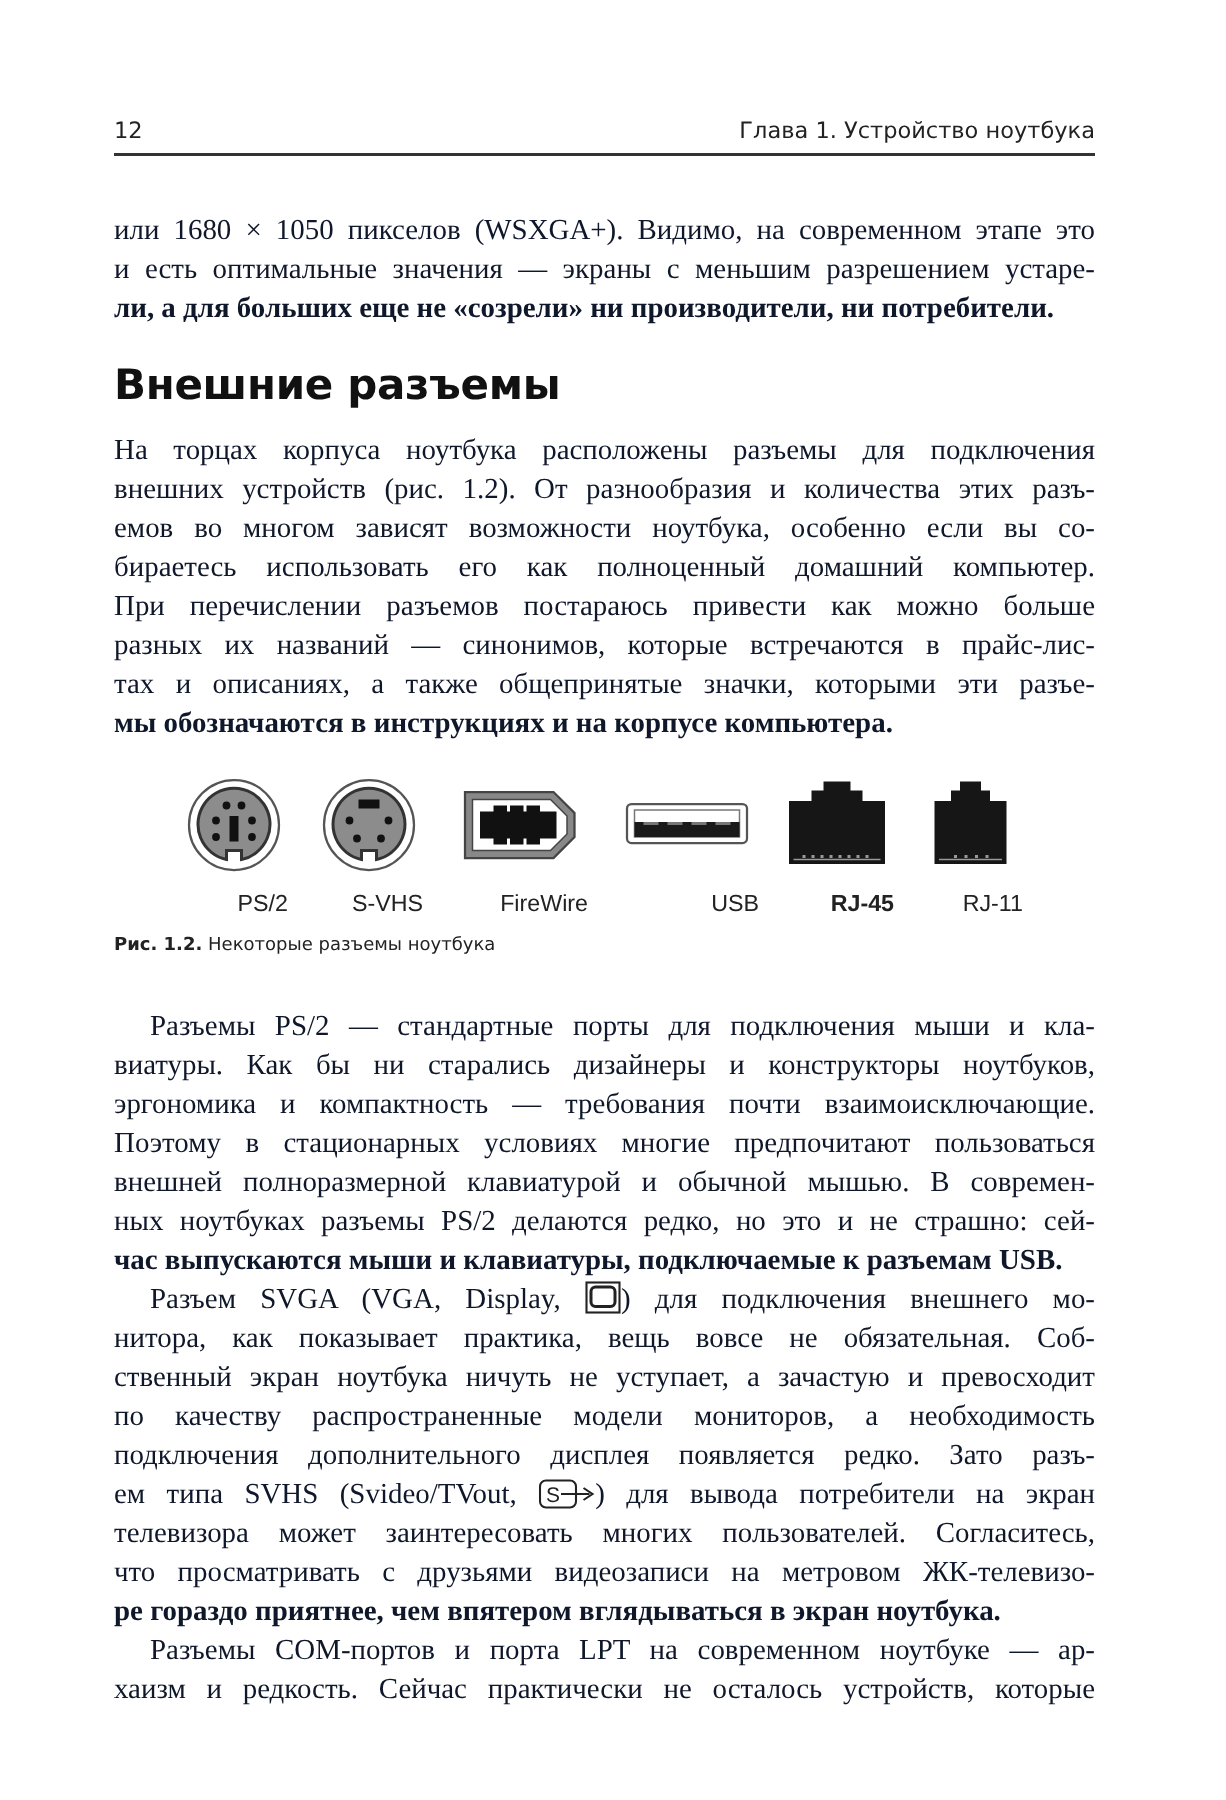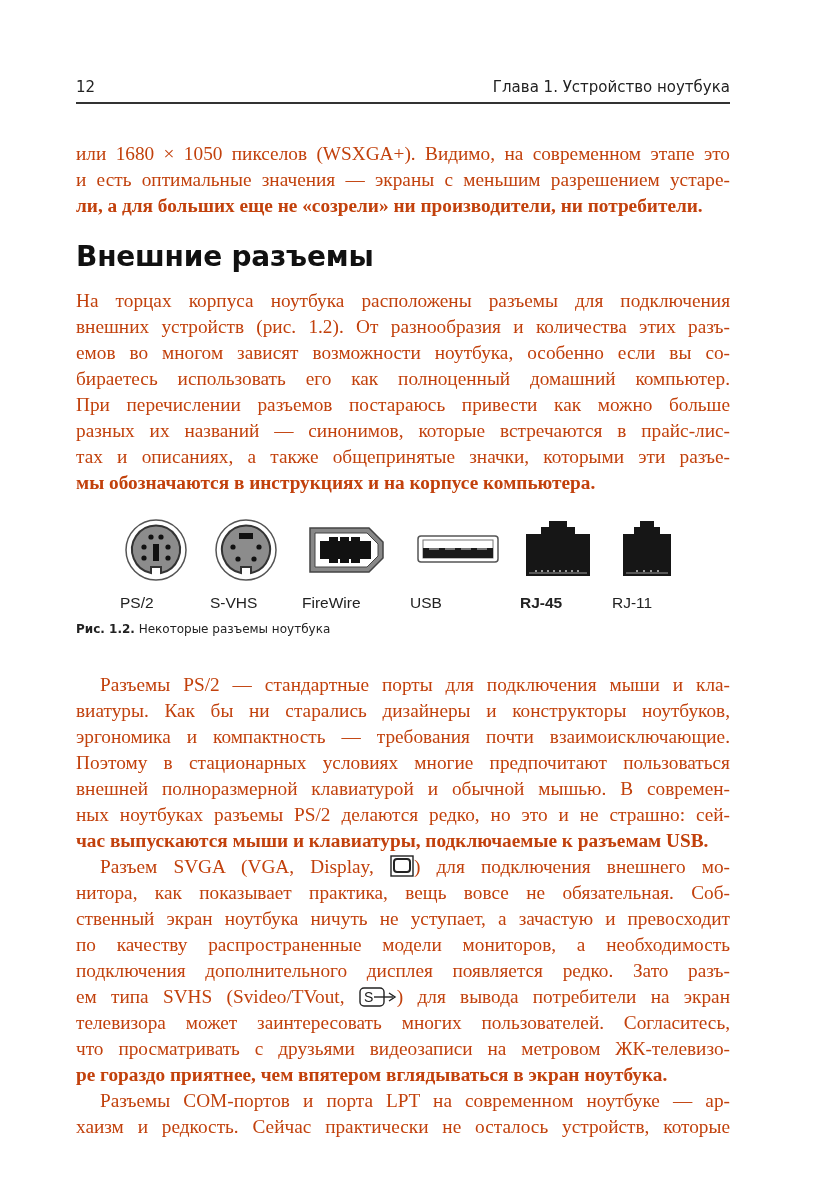--- a/index.html
+++ b/index.html
@@ -4,30 +4,30 @@
 <style>
   html, body { margin: 0; padding: 0; background: #ffffff; }
   body { width: 817px; height: 1200px; position: relative; overflow: hidden; color: #1a1a1a; }
   .page { position: absolute; left: 76px; top: 0; width: 654px; }
   .running-head { position: absolute; top: 78px; left: 0; width: 654px; height: 22px;
     font-family: "DejaVu Sans", sans-serif; font-size: 15px; color: #222; }
   .running-head .num { position: absolute; left: 0; top: 0; }
   .running-head .chap { position: absolute; right: 0; top: 0; }
   .head-rule { position: absolute; top: 102px; left: 0; width: 654px; height: 2px; background: #333; }
   .text { font-family: "Liberation Serif", "DejaVu Serif", serif; font-size: 19.3px; line-height: 26px;
-    text-align: justify; color: #c2410c; margin: 0; }
+    text-align: justify; color: #0f172a; margin: 0; }
   .text .ln { display: block; text-align: justify; text-align-last: justify; white-space: nowrap; }
   .text .ln.last { text-align-last: left; font-weight: bold; }
   .text .ln.indent { text-indent: 24px; }
   .p1 { position: absolute; top: 141px; left: 0; width: 654px; }
   .h2 { position: absolute; top: 240px; left: 0; font-family: "DejaVu Sans", sans-serif;
     font-weight: bold; font-size: 28px; color: #111; margin: 0; letter-spacing: -0.2px; }
   .p2 { position: absolute; top: 288px; left: 0; width: 654px; }
   .figure { position: absolute; top: 518px; left: 0; width: 654px; height: 130px; }
-  .conn { position: absolute; top: 0; text-align: left; }
+  .conn { position: absolute; top: 0; text-align: right; }
   .conn svg { display: block; margin: 0 auto; }
   .conn .lbl { font-family: "Liberation Sans", sans-serif; font-size: 15.5px; color: #222; margin-top: 12px; display: block; }
   .caption { position: absolute; top: 622px; left: 0; width: 654px; 
     font-family: "DejaVu Sans", sans-serif; font-size: 12px; color: #222; }
   .caption b { font-weight: bold; }
   .p3 { position: absolute; top: 672px; left: 0; width: 654px; }
   .inline-ico { display: inline-block; vertical-align: -4px; }
 </style>
 </head>
 <body>

